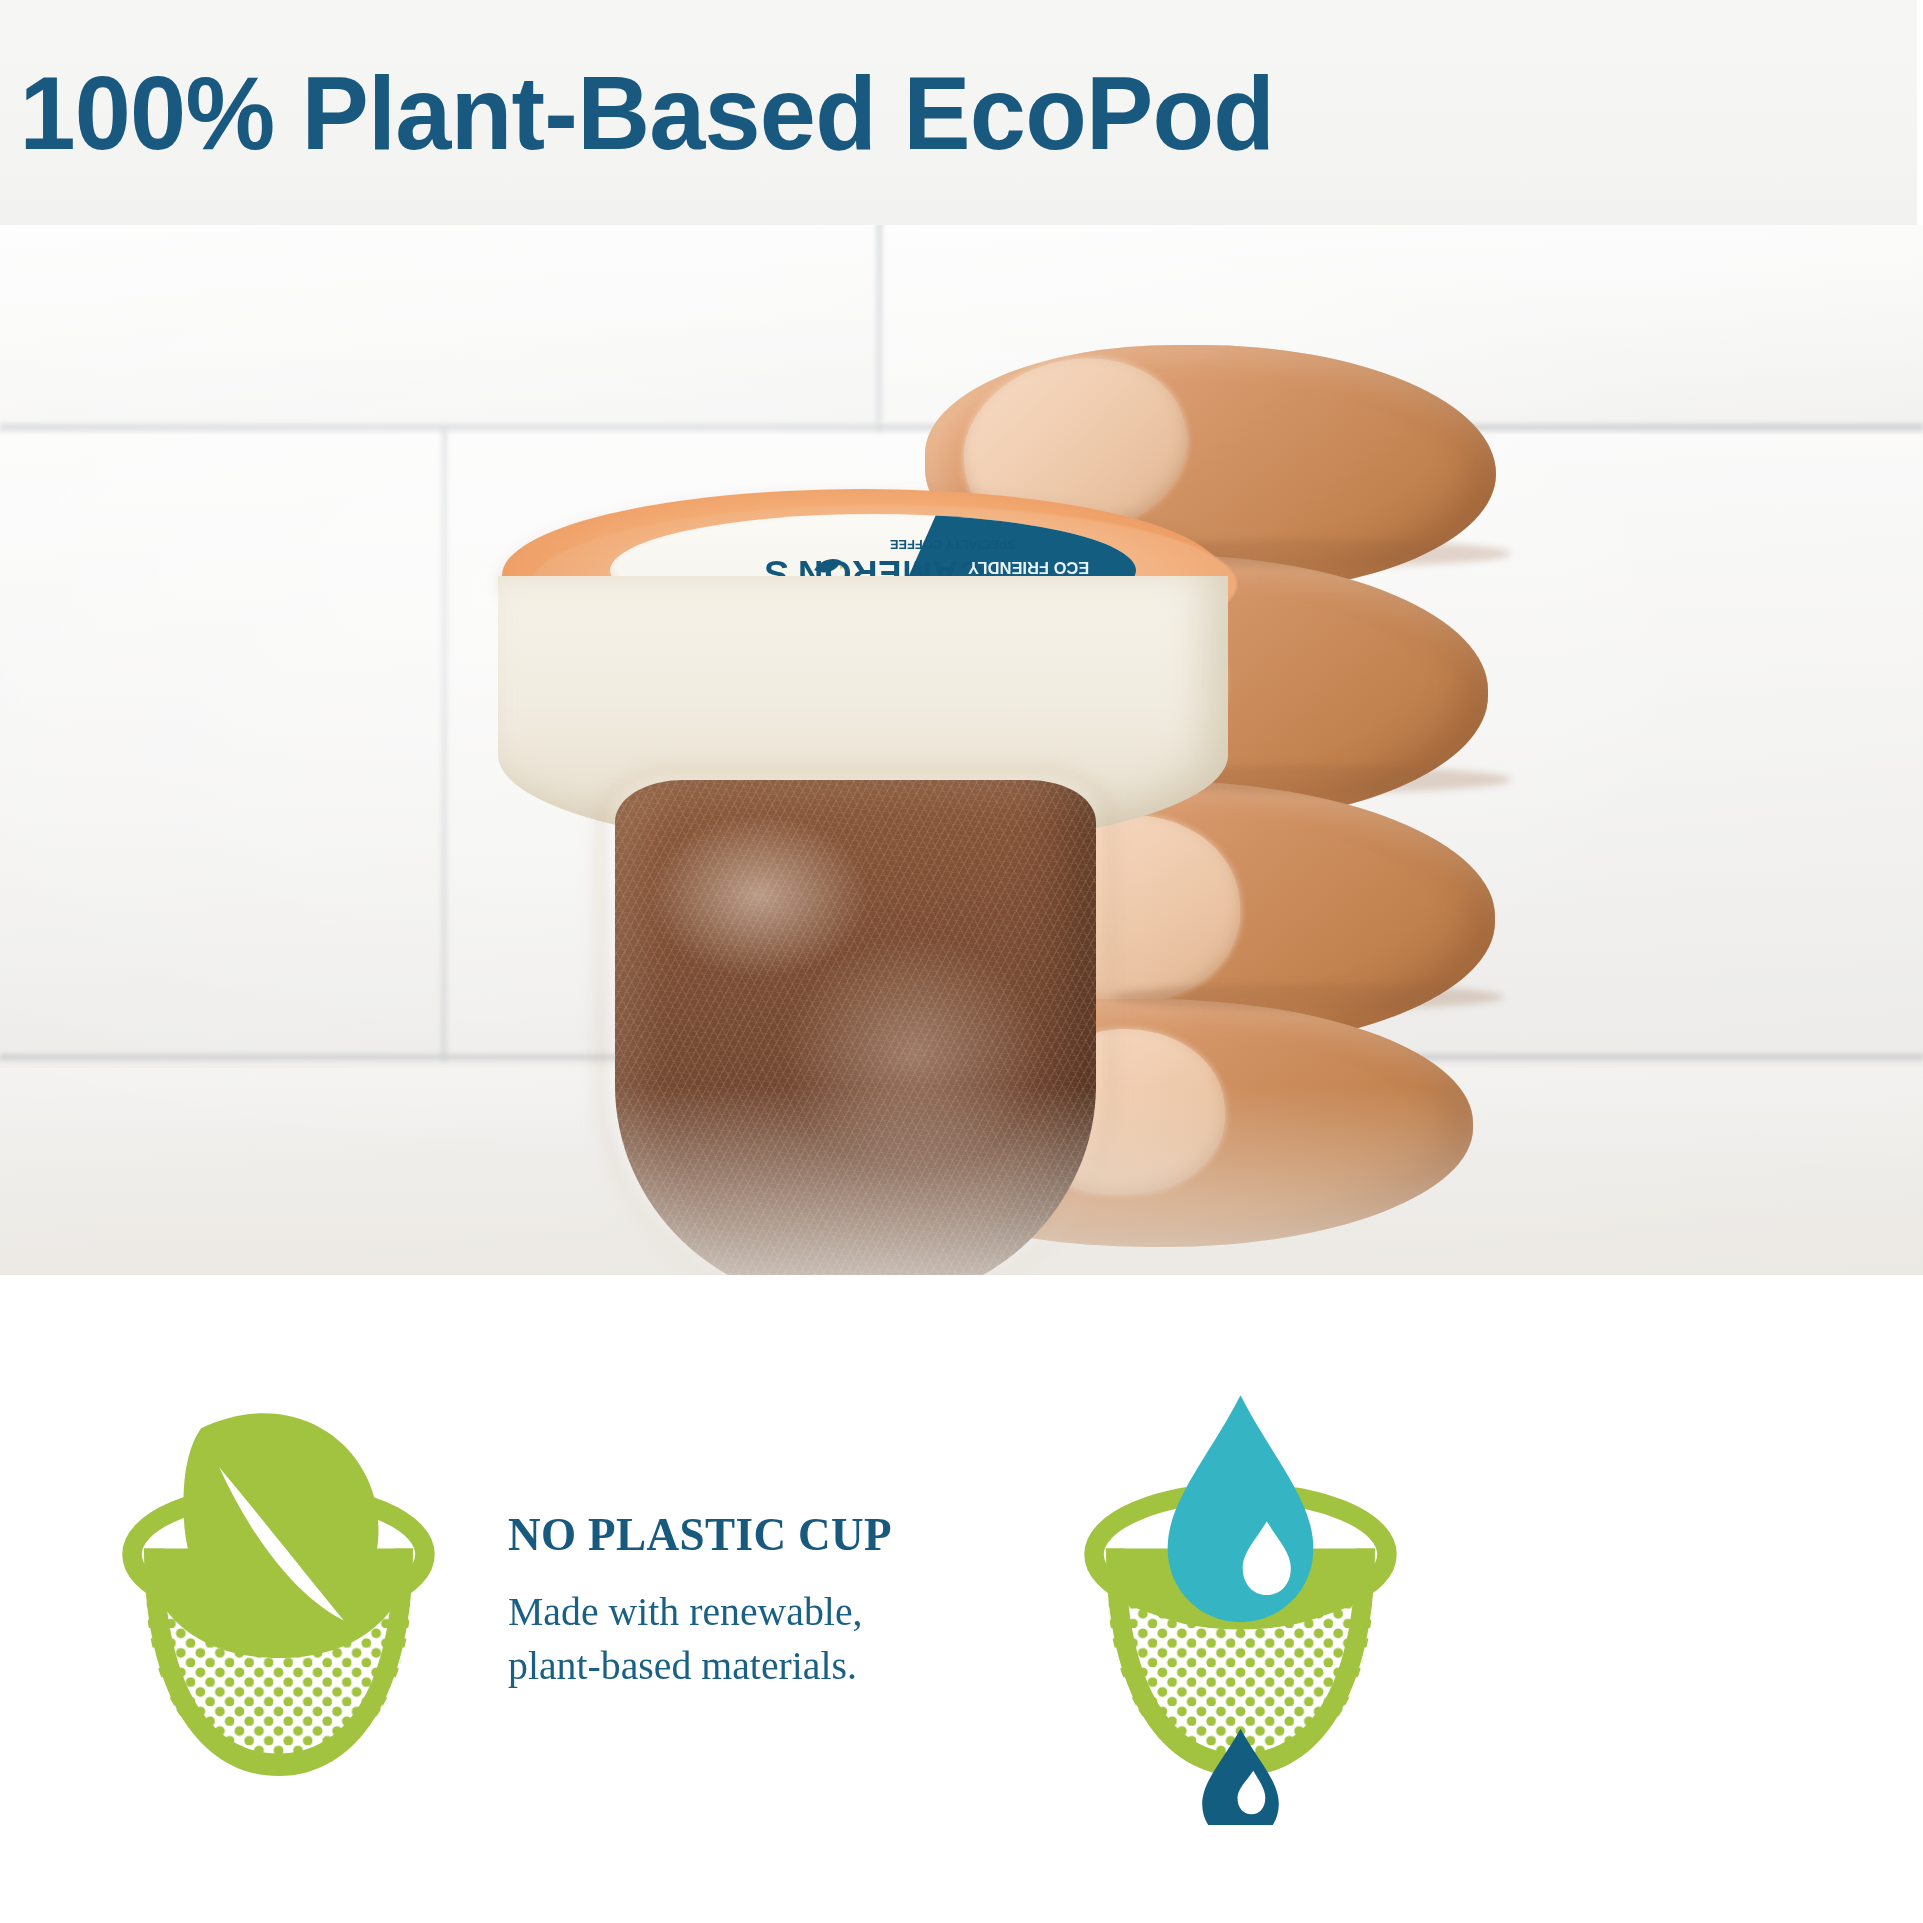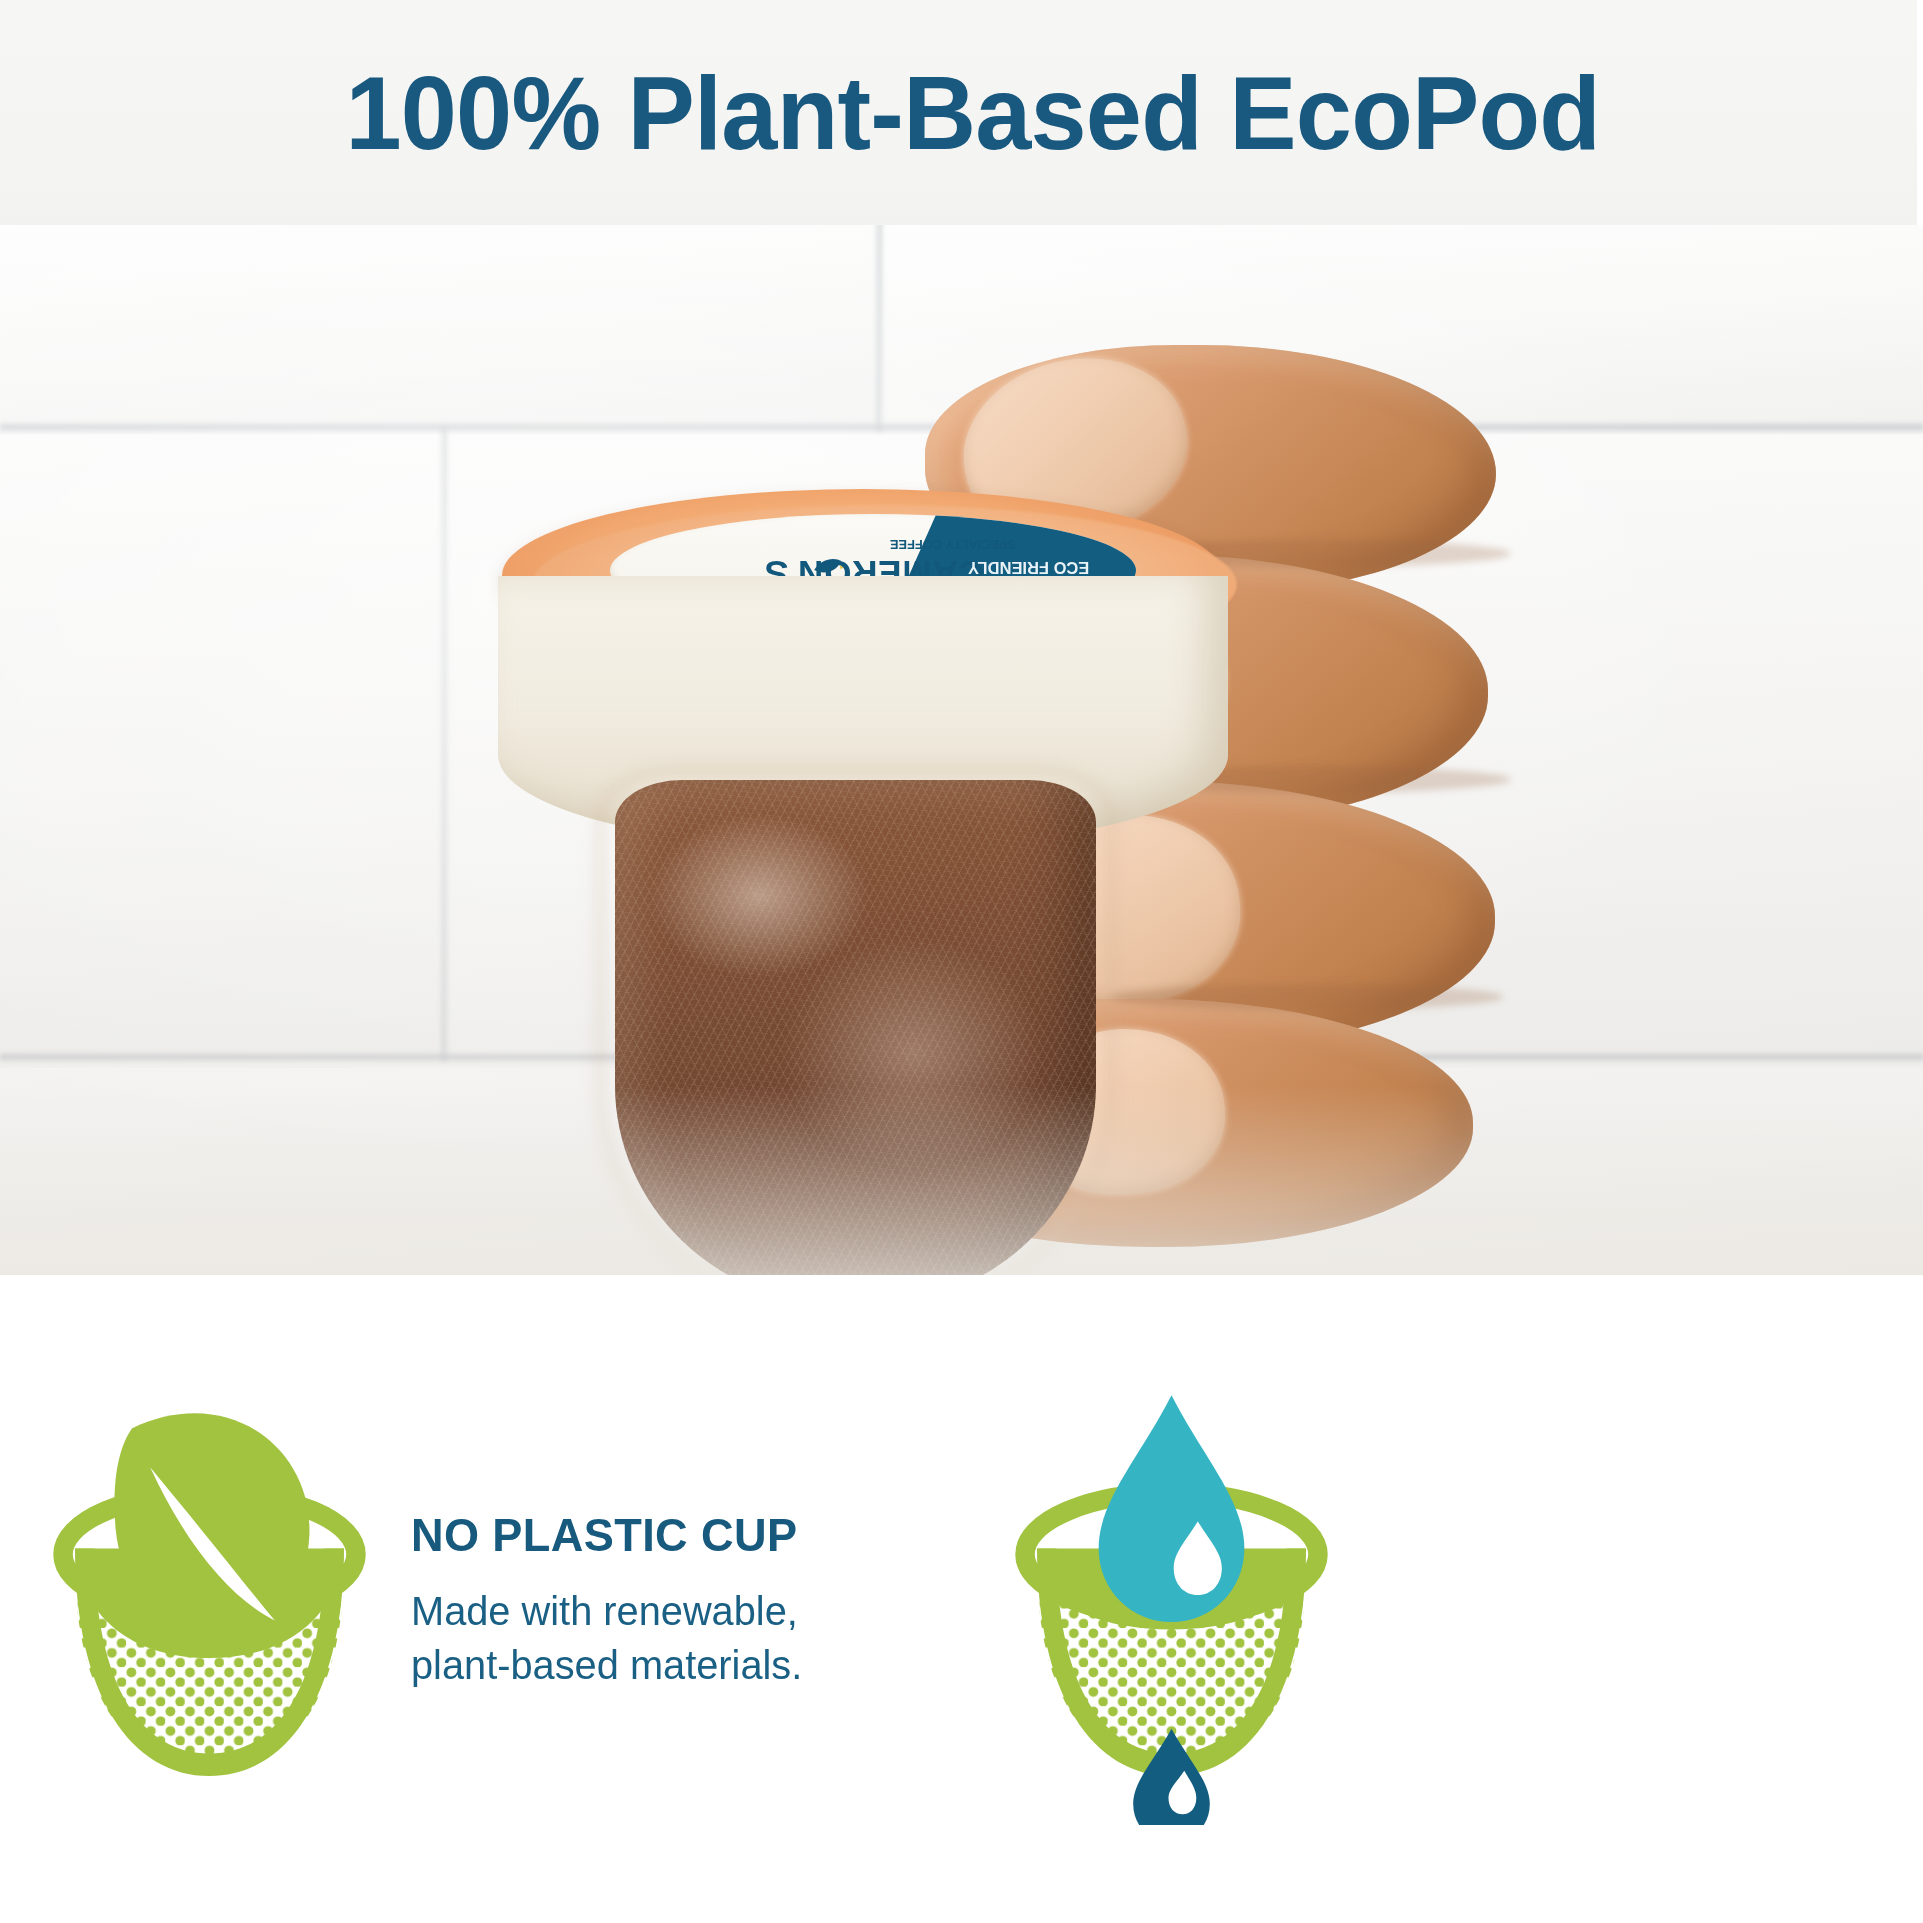--- a/index.html
+++ b/index.html
@@ -8,21 +8,21 @@
     font-family:"Liberation Sans", sans-serif;
     background:#ffffff;
     overflow:hidden;
   }
   .poster { position:relative; width:1924px; height:1924px; background:#ffffff; }
 
   
   .header {
     position:absolute; left:0; top:0; width:1917px; height:225px;
     background:linear-gradient(180deg,#f6f6f5 0%, #f4f4f3 70%, #f2f2f1 100%);
-    display:flex; align-items:center; justify-content:center;padding-left:29px;
+    display:flex; align-items:center; 
   }
   .headline {
     font-size:104px; font-weight:bold; color:#19597F;
     letter-spacing:-0.8px; line-height:1; white-space:nowrap;
     transform:scaleX(0.97);
   }
 
   
   .photo {
     position:absolute; left:0; top:225px; width:1924px; height:1050px;
@@ -145,21 +145,21 @@
     position:absolute; inset:0; pointer-events:none;
     background:linear-gradient(180deg, rgba(255,255,255,0.0) 82%, rgba(236,233,227,0.75) 100%);
   }
 
   
   .features {
     position:absolute; left:0; top:1275px; width:1924px; height:649px;
     background:#ffffff; display:flex; align-items:center;
   }
   .feature {
-    display:flex; align-items:center; width:962px; padding-left:48px; gap:40px;
+    display:flex; align-items:center; width:962px; padding-left:117px; gap:68px;font-family:Liberation Serif, serif;
   }
   .feature-icon { width:323px; height:451px; flex:none; }
   .feature-text { padding-top:4.5px; }
   .feature-title {
     font-size:47px; font-weight:bold; color:#18597E;
     letter-spacing:0.4px; white-space:nowrap; line-height:1;
     transform:scaleX(0.96); transform-origin:left center;
   }
   .feature-desc {
     margin-top:25.6px; font-size:41px; color:#1A5F84;

